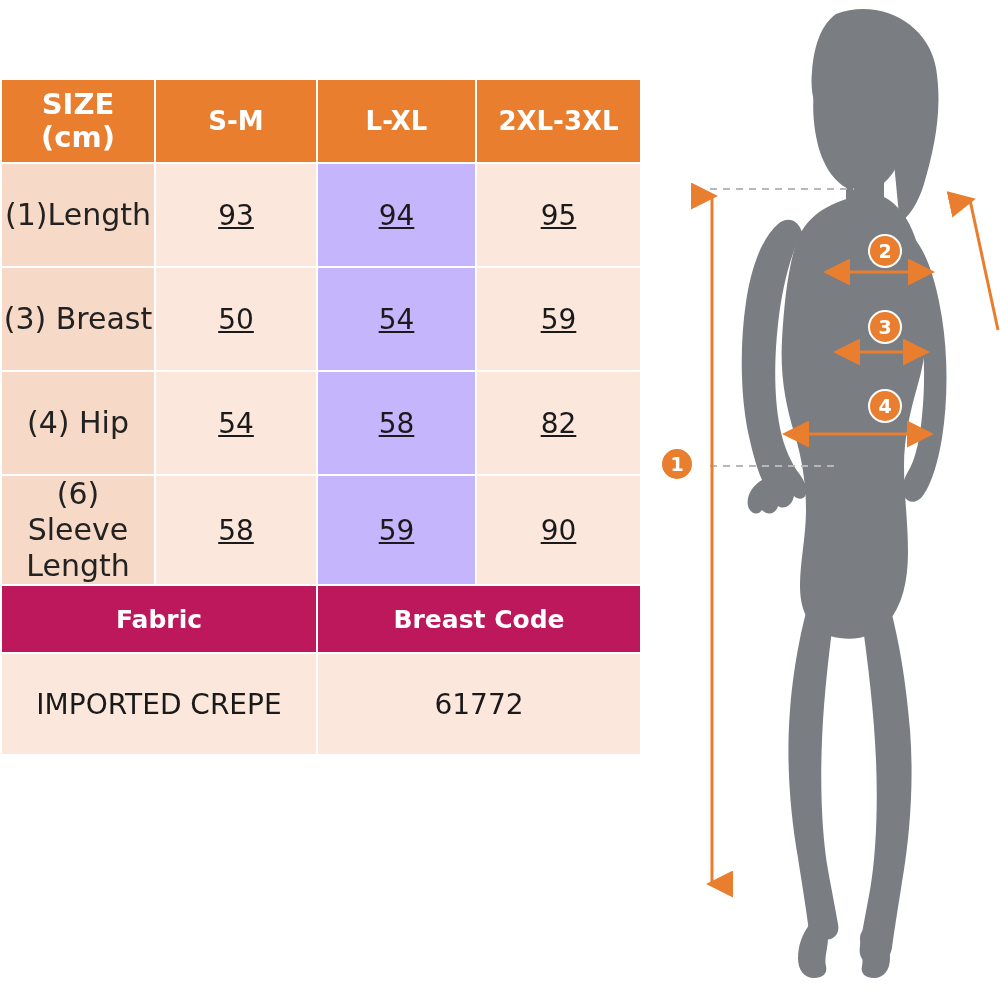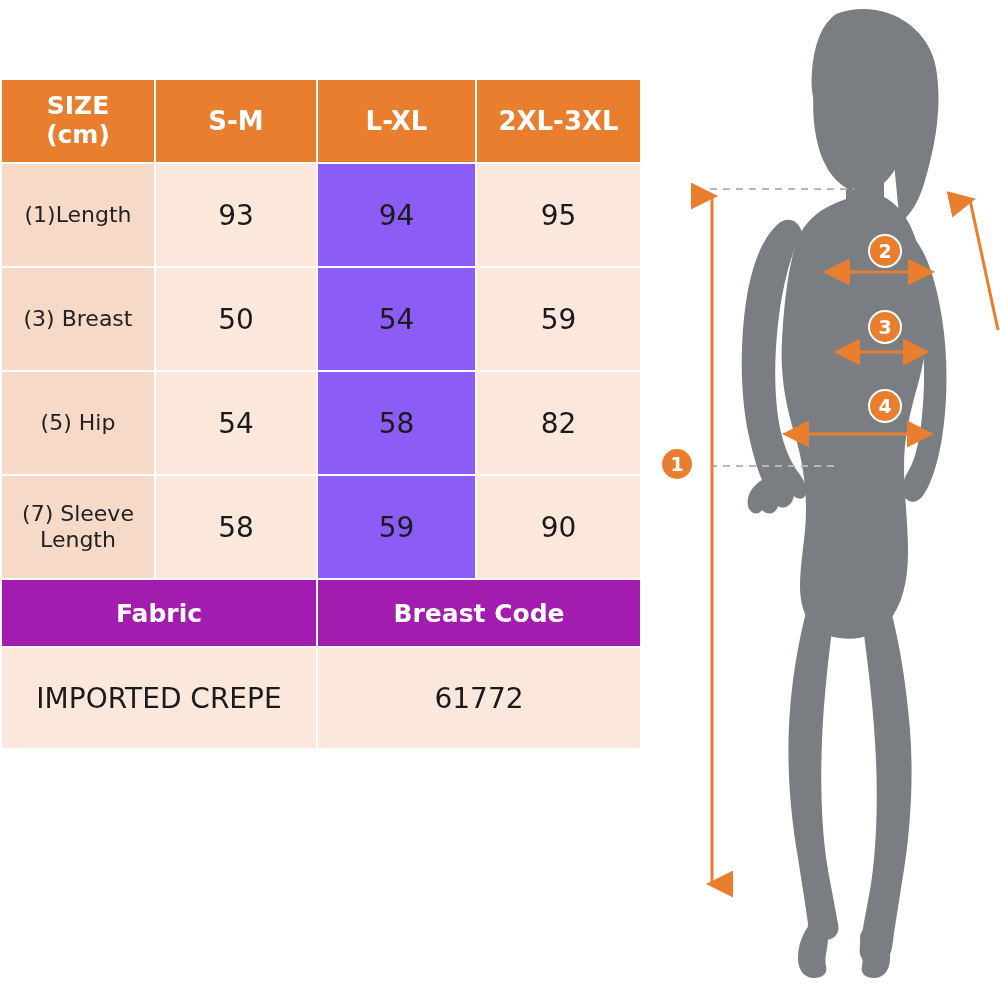--- a/index.html
+++ b/index.html
@@ -33,46 +33,47 @@
     vertical-align: middle;
     padding: 0;
   }
   .hdr {
     background: #e87e2e;
     color: #ffffff;
     font-weight: bold;
   }
   .hdr-row td { height: 82px; }
   .hdr-size {
-    font-size: 25px;
+    font-size: 29px;
     line-height: 1.15;
   }
   .hdr-col {
     font-size: 26px;
     margin-left: 28px;
   }
   .body-row td { height: 102px; }
   .rowlabel {
     background: #f7d9c8;
     color: #222222;
-    font-size: 22px;
+    font-size: 30px;
     line-height: 1.2;
     padding: 0 8px;
   }
   .val {
     background: #fbe7dc;
     color: #1a1a1a;
     font-size: 28px;
+    text-decoration: underline;
   }
   .val.alt {
-    background: #8b5cf6;
+    background: #c4b5fd;
   }
   .sub-hdr td {
     height: 66px;
-    background: #a21caf;
+    background: #be185d;
     color: #ffffff;
     font-weight: bold;
     font-size: 25px;
   }
   .sub-val td {
     height: 100px;
     background: #fbe7dc;
     color: #1a1a1a;
     font-size: 28px;
   }
@@ -135,28 +136,28 @@
 
     <tr class="body-row">
       <td class="rowlabel">(3) Breast</td>
       <td class="val">50</td>
       <td class="val alt">54</td>
       <td class="val">59</td>
     </tr>
 
 
     <tr class="body-row">
-      <td class="rowlabel">(5) Hip</td>
+      <td class="rowlabel">(4) Hip</td>
       <td class="val">54</td>
       <td class="val alt">58</td>
       <td class="val">82</td>
     </tr>
 
     <tr class="body-row">
-      <td class="rowlabel">(7) Sleeve Length</td>
+      <td class="rowlabel">(6) Sleeve Length</td>
       <td class="val">58</td>
       <td class="val alt">59</td>
       <td class="val">90</td>
     </tr>
 
     <tr class="sub-hdr">
       <td colspan="2">Fabric</td>
       <td colspan="2">Breast Code</td>
     </tr>
 

